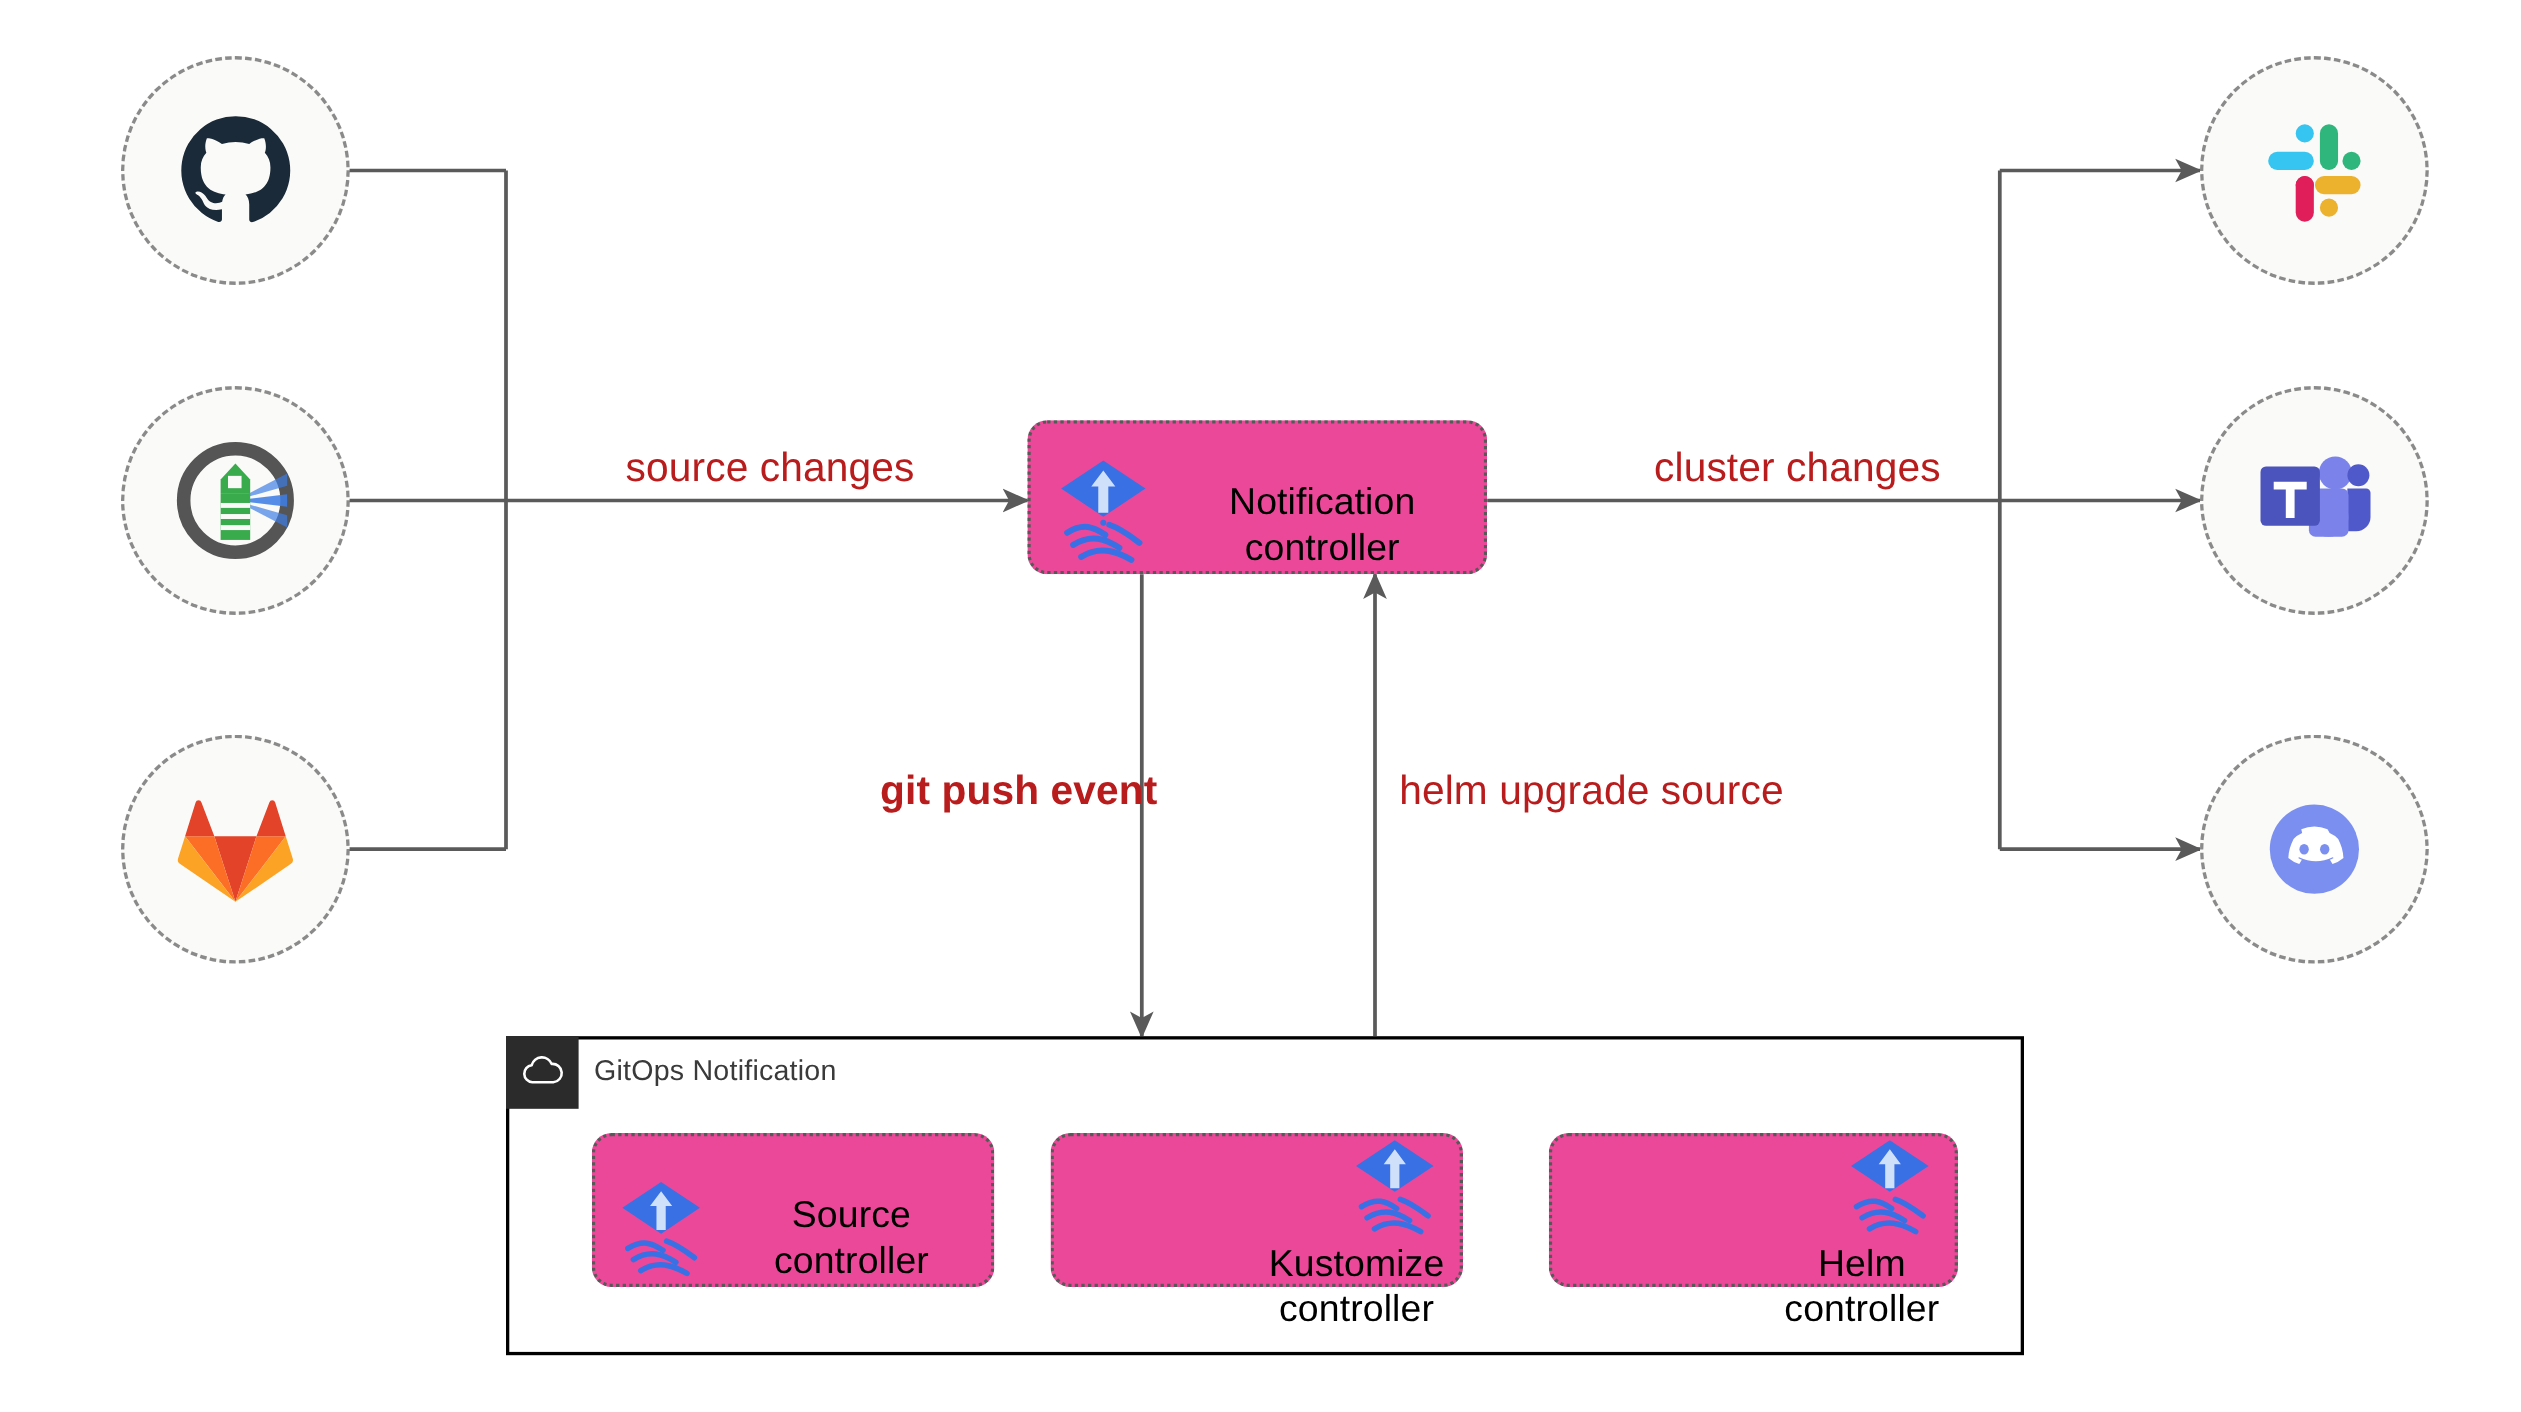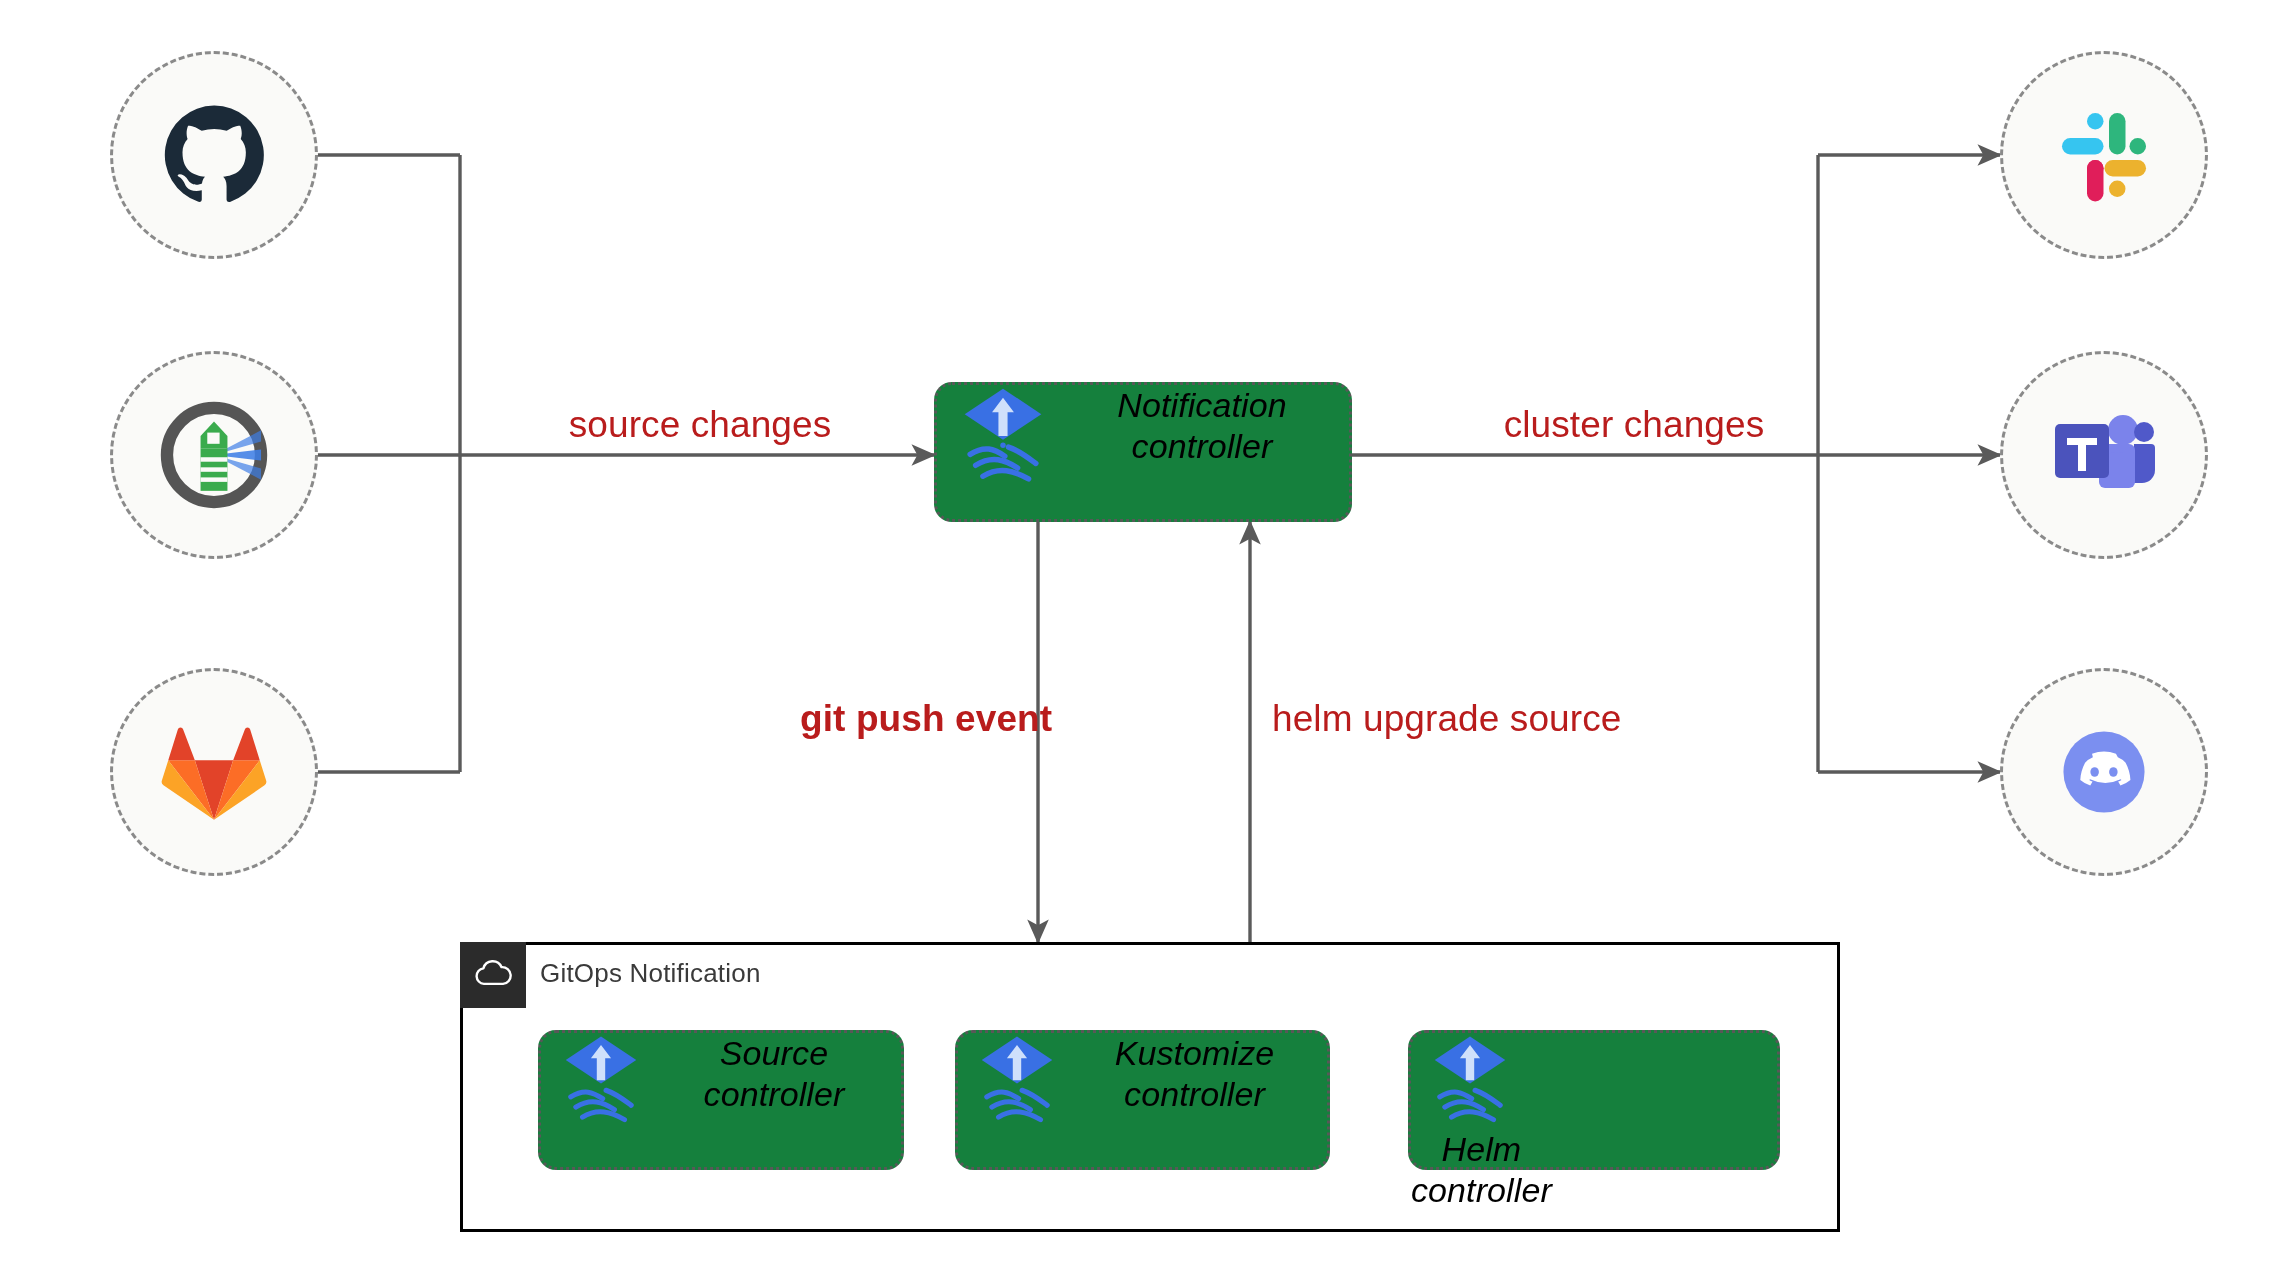--- a/index.html
+++ b/index.html
@@ -10,22 +10,22 @@
   .node-circle{
     position:absolute;border-radius:50%;
     background:#fafaf8;border:3px dashed #8a8a8a;
     display:flex;align-items:center;justify-content:center;
     box-sizing:border-box;
   }
   .node-circle svg{display:block;}
 
   .ctrl-box{
     position:absolute;box-sizing:border-box;
-    background:#15803d;border:3px dotted #585858;border-radius:18px;
-    display:flex;align-items:flex-start;justify-content:flex-start;font-style:italic;
+    background:#ec4899;border:3px dotted #585858;border-radius:18px;
+    display:flex;align-items:flex-end;justify-content:flex-start;
   }
   .ctrl-ico{flex:0 0 auto;display:flex;align-items:center;justify-content:center;}
   .ctrl-label{
     flex:1 1 auto;text-align:center;color:#000;
     font-size:34px;line-height:1.22;letter-spacing:.1px;white-space:pre-line;
     padding-right:14px;
   }
 
   #container-box{
     position:absolute;box-sizing:border-box;
@@ -161,21 +161,21 @@
           <path d="M20 88 C 38 77, 52 82, 66 91"></path>
           <path d="M28 100 C 46 89, 62 94, 78 103"></path>
           <path d="M56 68 C 68 72, 78 80, 86 86"></path>
         </g>
       </svg>
     </span>
     <span class="ctrl-label">Source
 controller</span>
   </div>
 
-  <div class="ctrl-box" style="left:955px;top:1030px;width:375px;height:140px;">
+  <div class="ctrl-box" style="left:955px;top:1030px;width:375px;height:140px;flex-direction:column;">
     <span class="ctrl-ico" style="width:118px;">
       <svg width="84" height="96" viewBox="0 0 100 114">
         <path d="M50 4 L92 32 L50 60 L8 32 Z" fill="#3970e4"></path>
         <path d="M50 14 L62 30 L55 30 L55 56 L45 56 L45 30 L38 30 Z" fill="#cfe0fb"></path>
         <g stroke="#3970e4" stroke-width="6" fill="none" stroke-linecap="round">
           <path d="M14 76 C 30 66, 40 70, 52 78"></path>
           <path d="M20 88 C 38 77, 52 82, 66 91"></path>
           <path d="M28 100 C 46 89, 62 94, 78 103"></path>
           <path d="M56 68 C 68 72, 78 80, 86 86"></path>
         </g>

